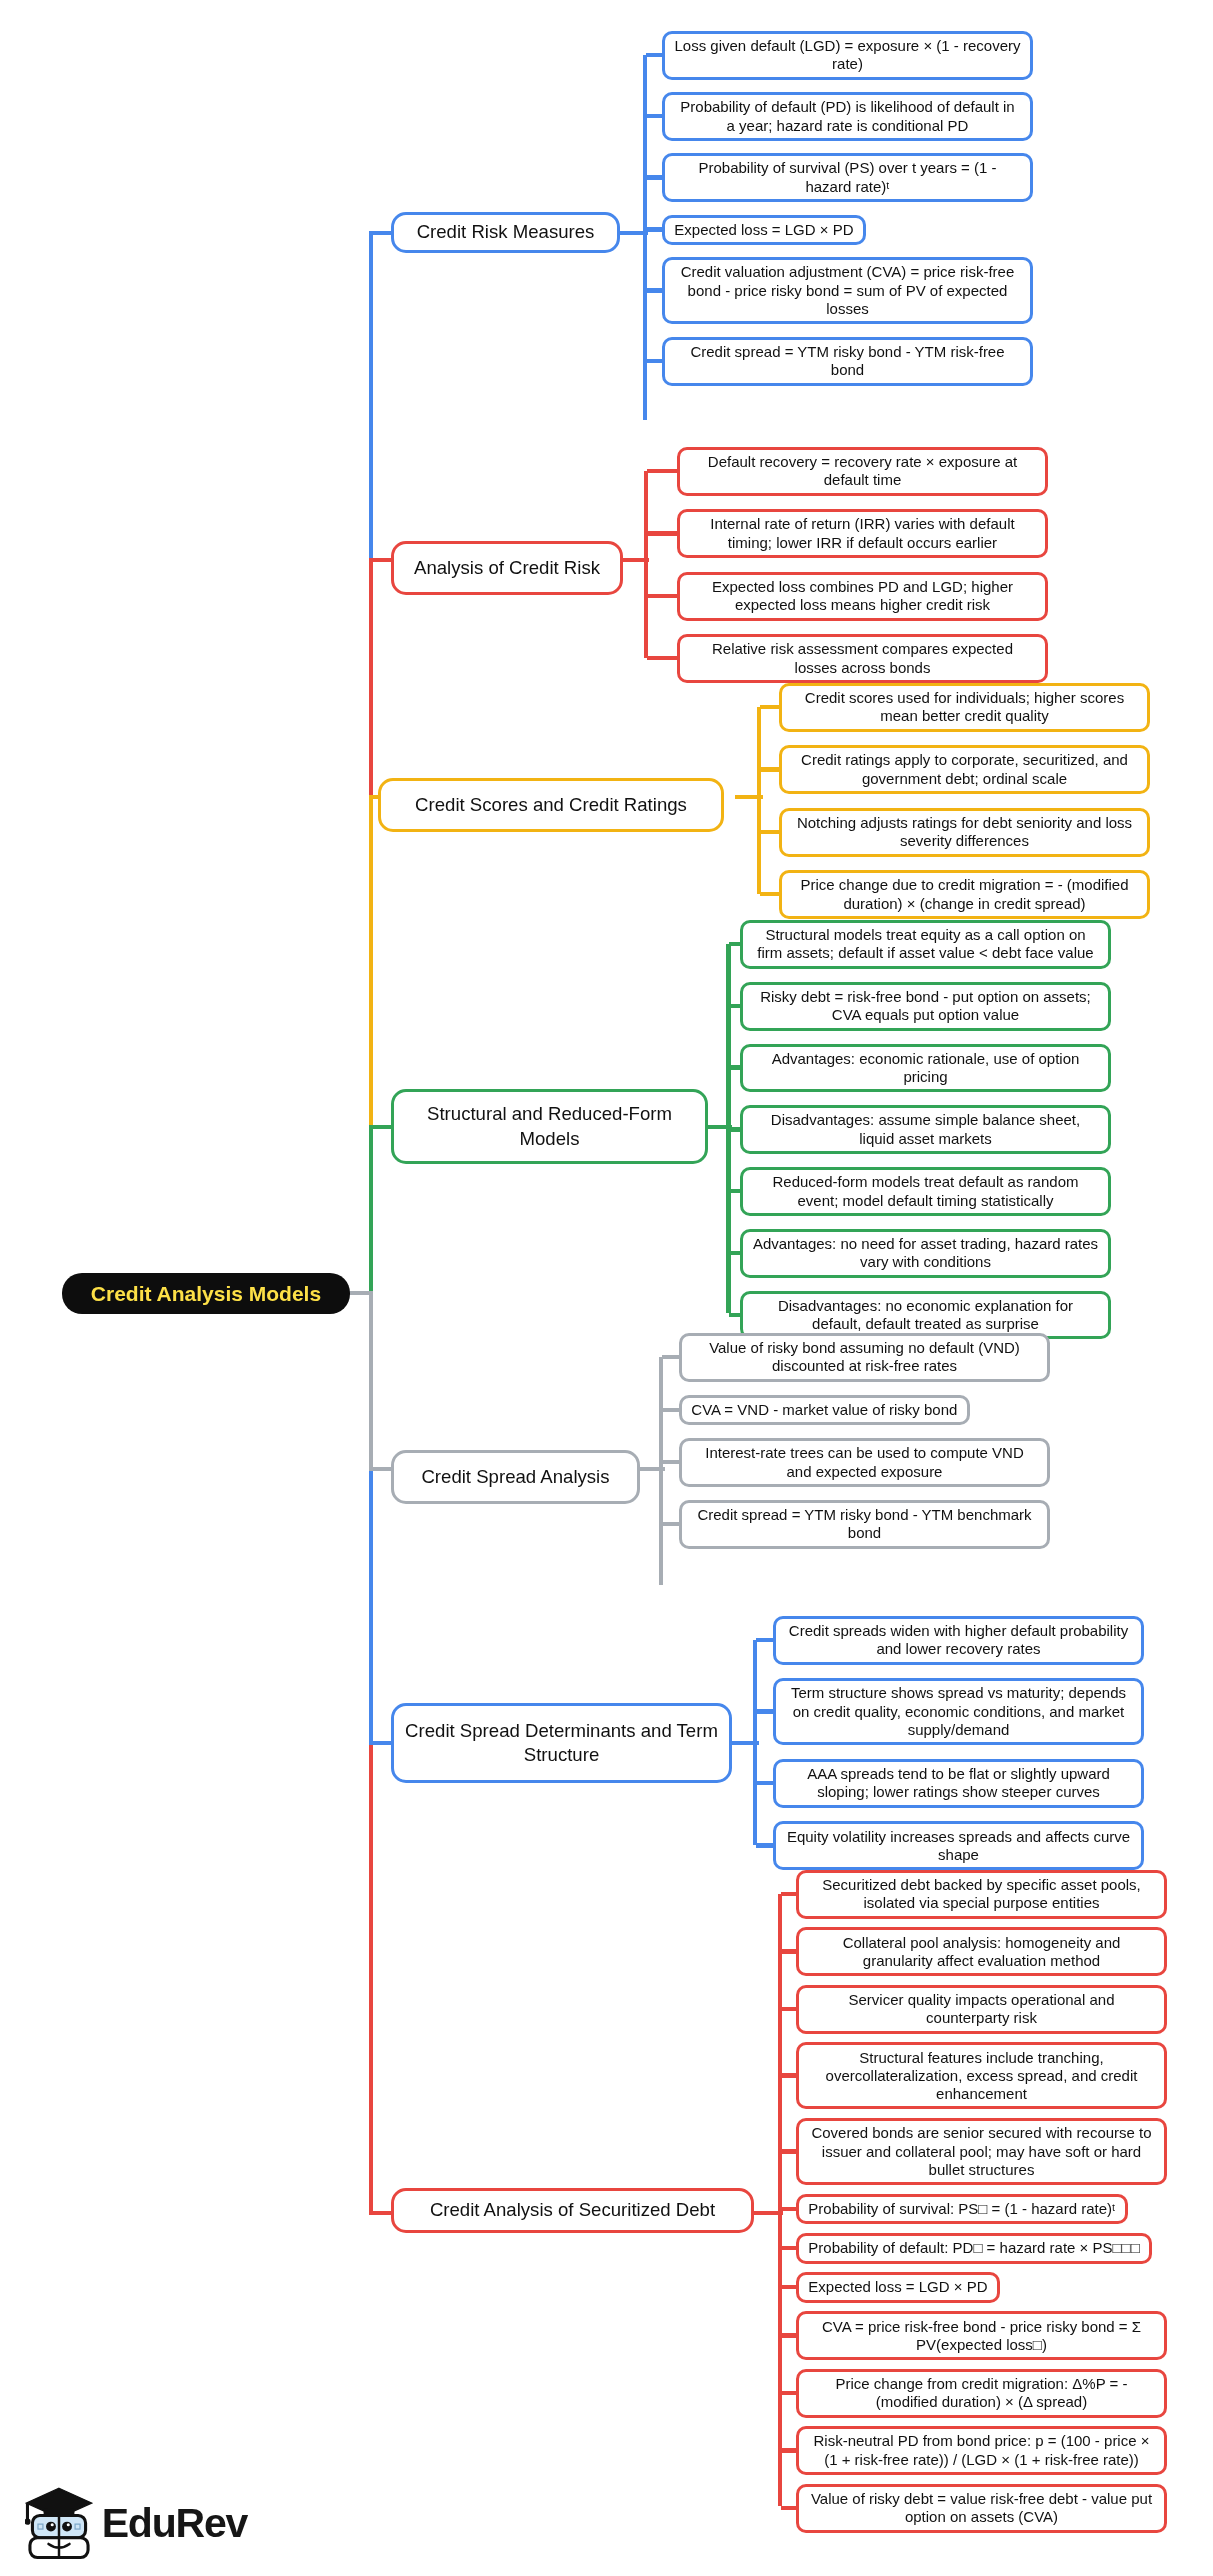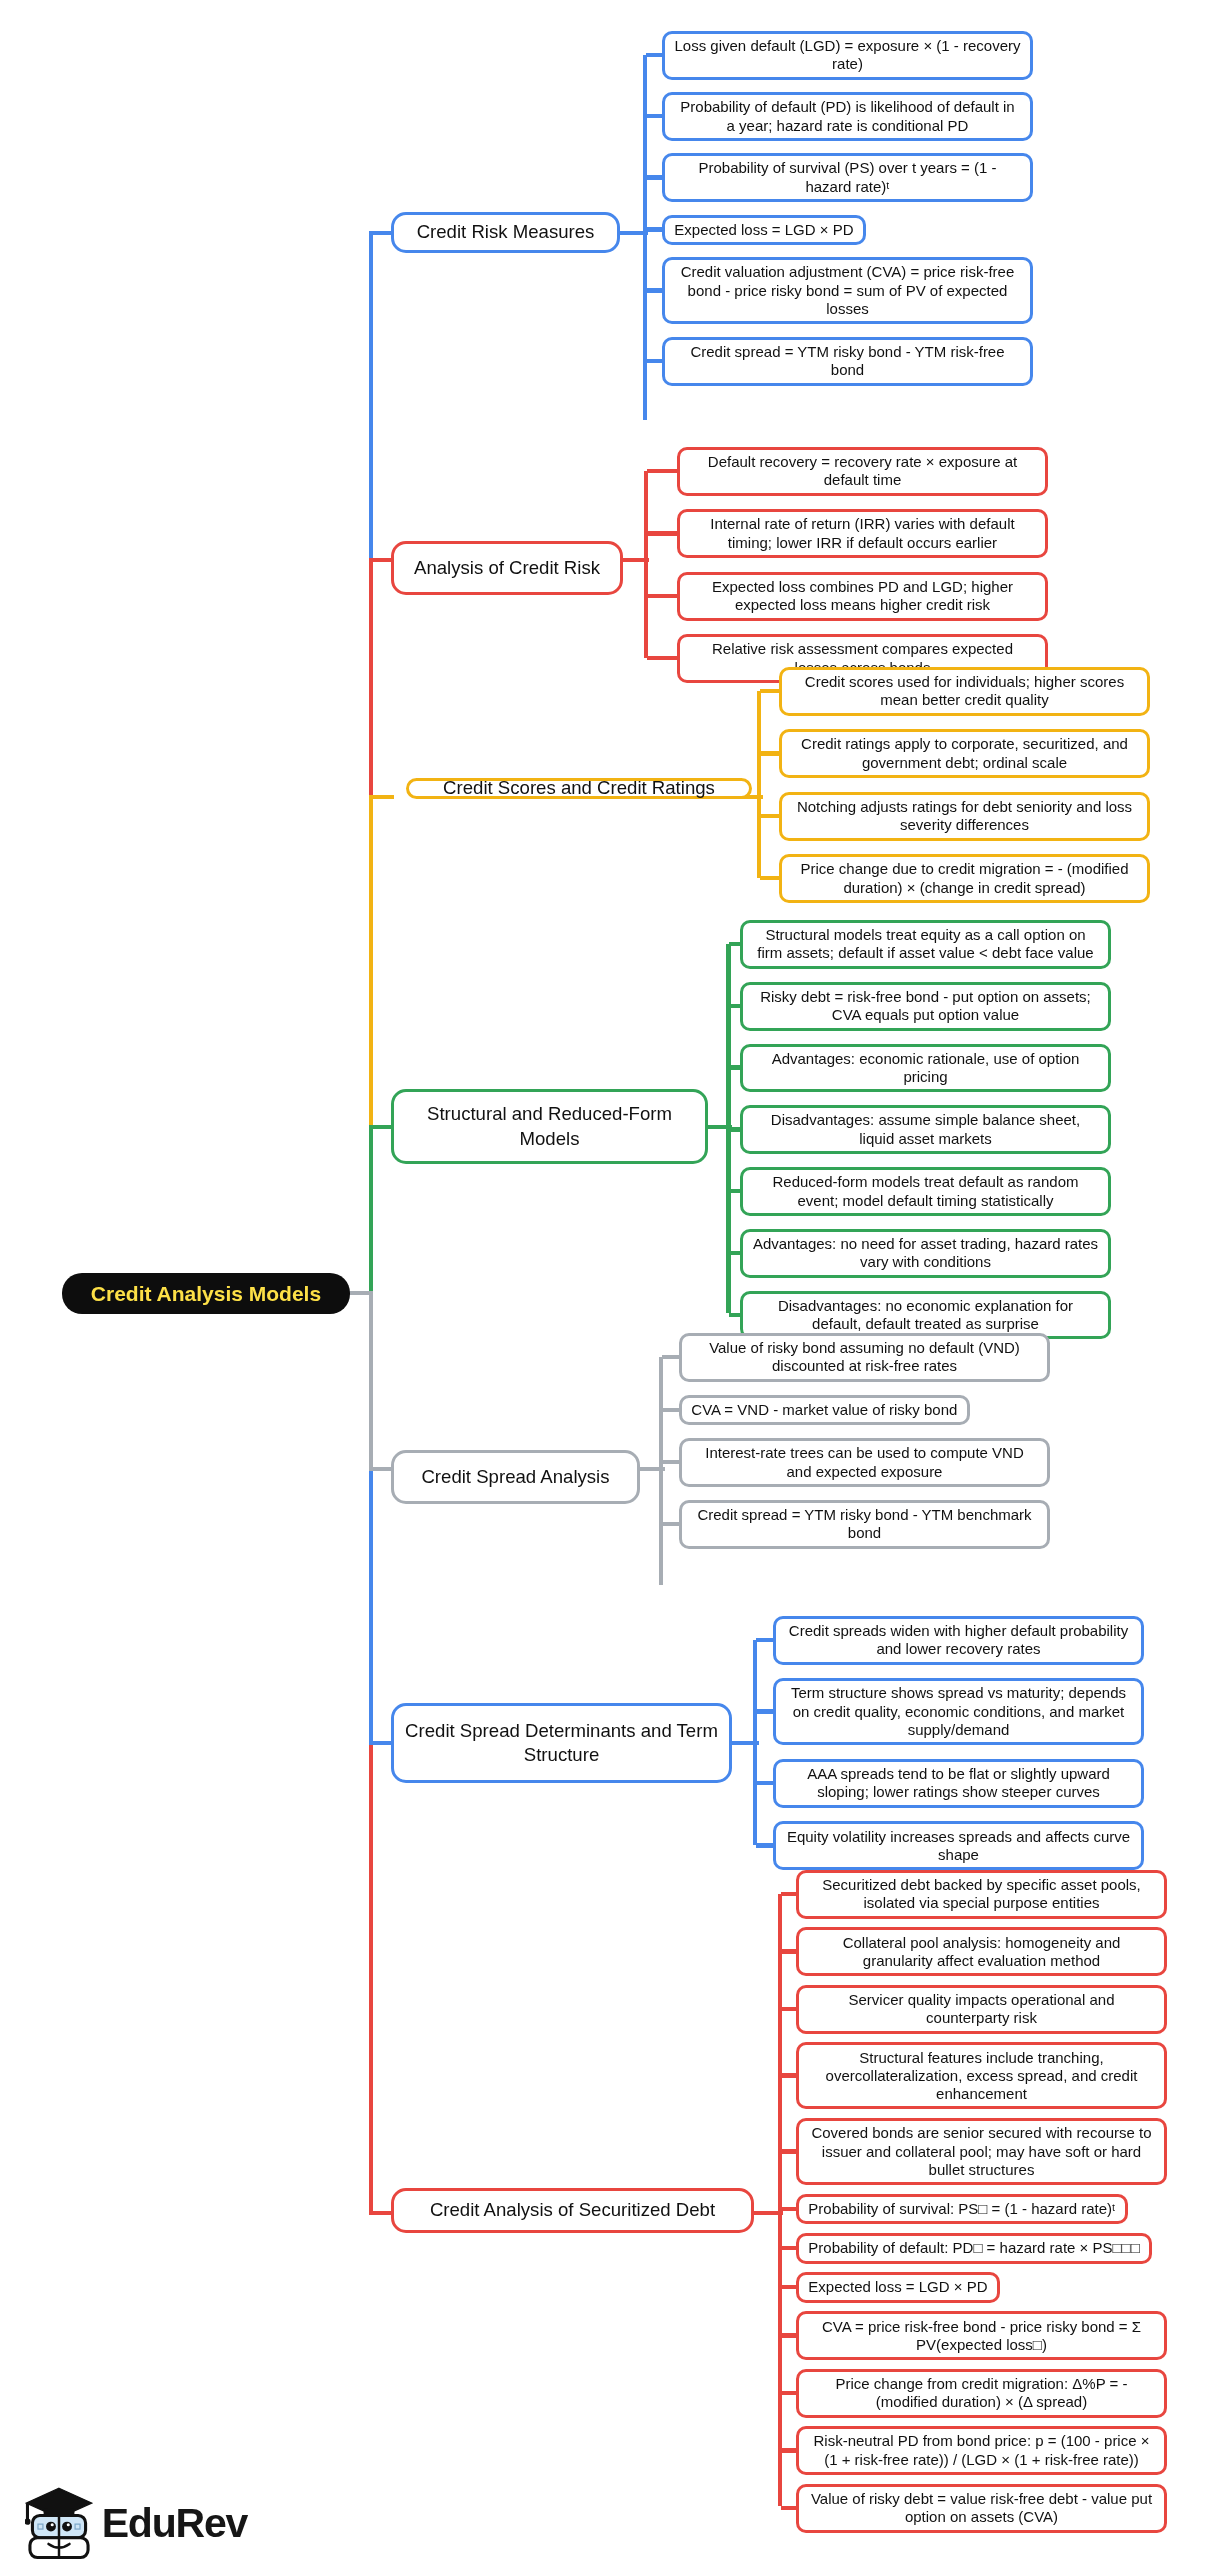--- a/index.html
+++ b/index.html
@@ -94,24 +94,24 @@
       <div class="leaf">Default recovery = recovery rate × exposure at default time</div>
       <div class="leaf">Internal rate of return (IRR) varies with default timing; lower IRR if default occurs earlier</div>
       <div class="leaf">Expected loss combines PD and LGD; higher expected loss means higher credit risk</div>
       <div class="leaf">Relative risk assessment compares expected losses across bonds</div>
     <div class="leaf-spine" style="top: 24.4px; height: 187px;"></div>
       </div>
   </div>
 
   
   <div class="branch">
-    <div class="node" style="--c:#f2b313;left:406px;top:778px;width:346px;height:21px;">
+    <div class="node" style="--c:#f2b313;left:378px;top:778px;width:346px;height:54px;">
       <span>Credit Scores and Credit Ratings</span>
     </div>
-    <div class="leaf-col" style="--c:#f2b313;--stub:22px;--gap:13.6px;left:779px;top:667px;">
+    <div class="leaf-col" style="--c:#f2b313;--stub:22px;--gap:13.6px;left:779px;top:683px;">
       <div class="leaf">Credit scores used for individuals; higher scores mean better credit quality</div>
       <div class="leaf">Credit ratings apply to corporate, securitized, and government debt; ordinal scale</div>
       <div class="leaf">Notching adjusts ratings for debt seniority and loss severity differences</div>
       <div class="leaf">Price change due to credit migration = - (modified duration) × (change in credit spread)</div>
     <div class="leaf-spine" style="top: 24.4px; height: 187px;"></div>
       </div>
   </div>
 
   
   <div class="branch">

